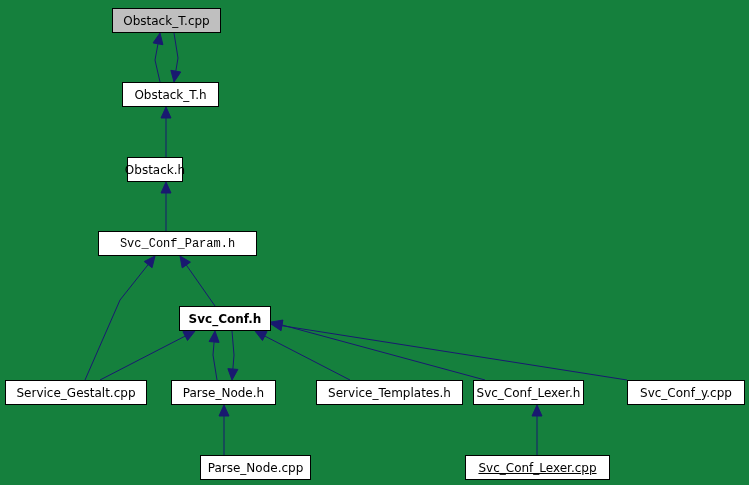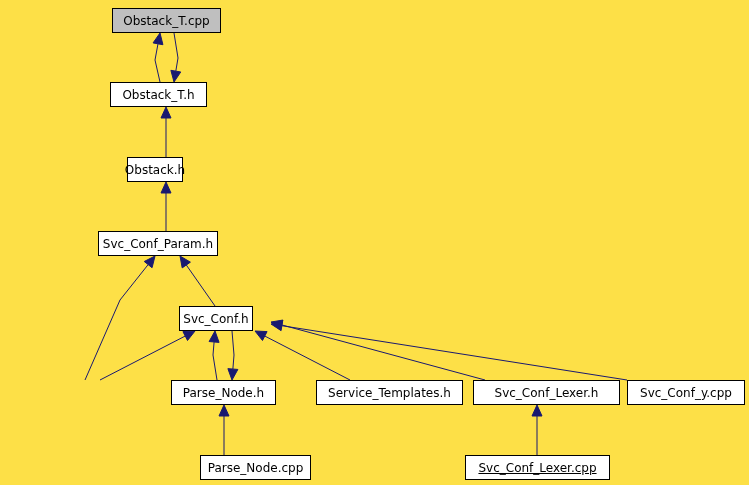--- a/index.html
+++ b/index.html
@@ -1,16 +1,16 @@
 <!DOCTYPE html>
 <html><head>
 <meta charset="utf-8">
 <style>
   html, body { margin:0; padding:0; background:#ffffff; }
-  #canvas { position:relative; width:749px; height:485px; overflow:hidden; background:#fde047; }
+  #canvas { position:relative; width:749px; height:485px; overflow:hidden; background:#15803d; }
   svg#edges { position:absolute; left:0; top:0; }
   .node {
     position:absolute; box-sizing:border-box; border:1px solid #000;
     background:#fff; font-family:"DejaVu Sans", sans-serif; font-size:12px;
     color:#000; display:flex; align-items:center; justify-content:center;
     white-space:nowrap; cursor:pointer;
   }
   .node.root { background:#bfbfbf; }
 </style>
 </head>
@@ -70,23 +70,24 @@
         <polyline points="224,455 224,416" fill="none" stroke="#191970" stroke-width="1"></polyline>
         <polygon points="224,405 229,416 219,416" fill="#191970" stroke="#191970"></polygon>
       </g>
       <g>
         <polyline points="537,455 537,416" fill="none" stroke="#191970" stroke-width="1"></polyline>
         <polygon points="537,405 542,416 532,416" fill="#191970" stroke="#191970"></polygon>
       </g>
     </svg>
 
   <div class="node root" id="n-obstack_t_cpp" style="left:112px;top:8px;width:109px;height:25px;">Obstack_T.cpp</div>
-  <div class="node" id="n-obstack_t_h" style="left:110px;top:82px;width:97px;height:25px;">Obstack_T.h</div>
+  <div class="node" id="n-obstack_t_h" style="left:122px;top:82px;width:97px;height:25px;">Obstack_T.h</div>
   <div class="node" id="n-obstack_h" style="left:127px;top:157px;width:56px;height:25px;">Obstack.h</div>
-  <div class="node" id="n-svc_conf_param_h" style="left:98px;top:231px;width:120px;height:25px;">Svc_Conf_Param.h</div>
-  <div class="node" id="n-svc_conf_h" style="left:179px;top:306px;width:74px;height:25px;">Svc_Conf.h</div>
+  <div class="node" id="n-svc_conf_param_h" style="left:98px;top:231px;width:159px;height:25px;font-family:Liberation Mono, monospace;">Svc_Conf_Param.h</div>
+  <div class="node" id="n-svc_conf_h" style="left:179px;top:306px;width:92px;height:25px;font-weight:bold;">Svc_Conf.h</div>
+  <div class="node" id="n-service_gestalt_cpp" style="left:5px;top:380px;width:142px;height:25px;">Service_Gestalt.cpp</div>
   <div class="node" id="n-parse_node_h" style="left:171px;top:380px;width:105px;height:25px;">Parse_Node.h</div>
   <div class="node" id="n-service_templates_h" style="left:316px;top:380px;width:147px;height:25px;">Service_Templates.h</div>
-  <div class="node" id="n-svc_conf_lexer_h" style="left:473px;top:380px;width:147px;height:25px;">Svc_Conf_Lexer.h</div>
+  <div class="node" id="n-svc_conf_lexer_h" style="left:473px;top:380px;width:111px;height:25px;">Svc_Conf_Lexer.h</div>
   <div class="node" id="n-svc_conf_y_cpp" style="left:627px;top:380px;width:118px;height:25px;">Svc_Conf_y.cpp</div>
   <div class="node" id="n-parse_node_cpp" style="left:172px;top:455px;width:111px;height:25px;margin-left:28px;">Parse_Node.cpp</div>
   <div class="node" id="n-svc_conf_lexer_cpp" style="left:465px;top:455px;width:145px;height:25px;text-decoration:underline;">Svc_Conf_Lexer.cpp</div>
 </div>
 
 </body></html>

